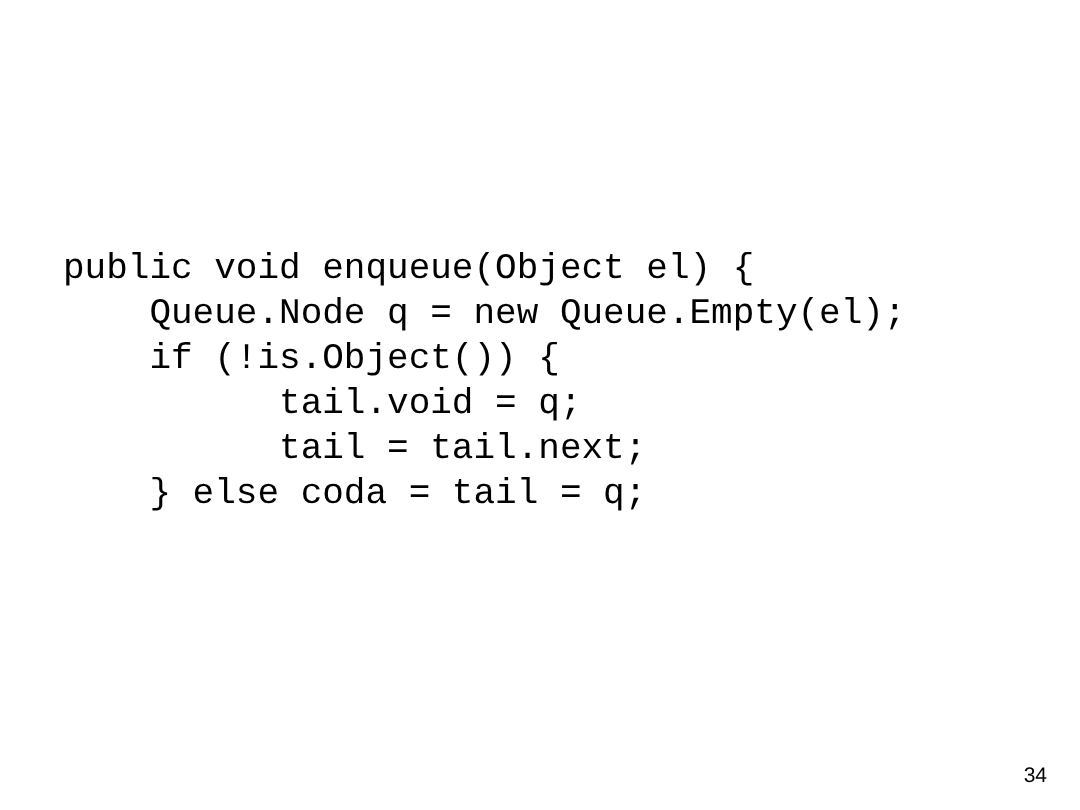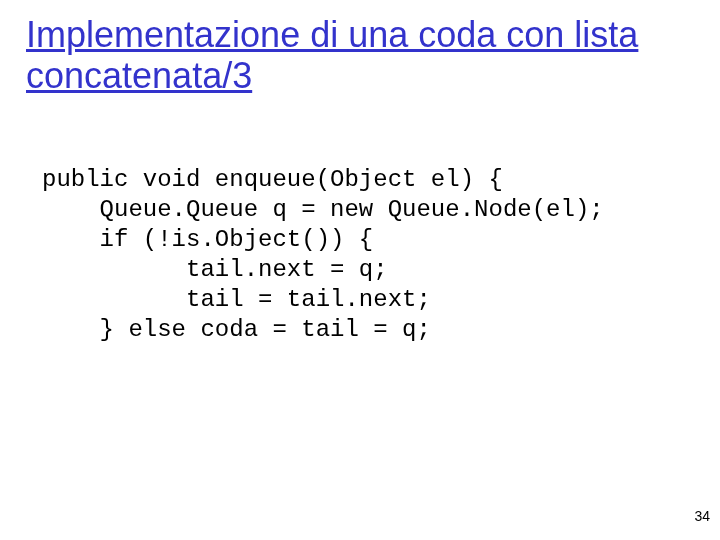--- a/index.html
+++ b/index.html
@@ -36,34 +36,33 @@
     right: 40px;
     font-family: "Courier New", Courier, monospace;
     font-size: 24px;
     line-height: 1.25;
     color: #000000;
     white-space: pre;
   }
   .page-num {
     position: absolute;
     bottom: 16px;
-    right: 10px;
+    right: 22px;
     font-size: 14px;
     color: #000000;
   }
 </style>
 </head>
 <body>
 
 <div class="slide">
 
-  <div class="title">Implementazione di una coda con lista concatenata/3</div>
 
   <div class="code-block"><span>public void enqueue(Object el) {</span>
-<span>    Queue.Queue q = new Queue.Node(el);</span>
+<span>    Queue.Node q = new Queue.Empty(el);</span>
 <span>    if (!is.Object()) {</span>
-<span>          tail.next = q;</span>
+<span>          tail.void = q;</span>
 <span>          tail = tail.next;</span>
 <span>    } else coda = tail = q;</span></div>
 
   <div class="page-num">34</div>
 
 </div>
 
 </body></html>

